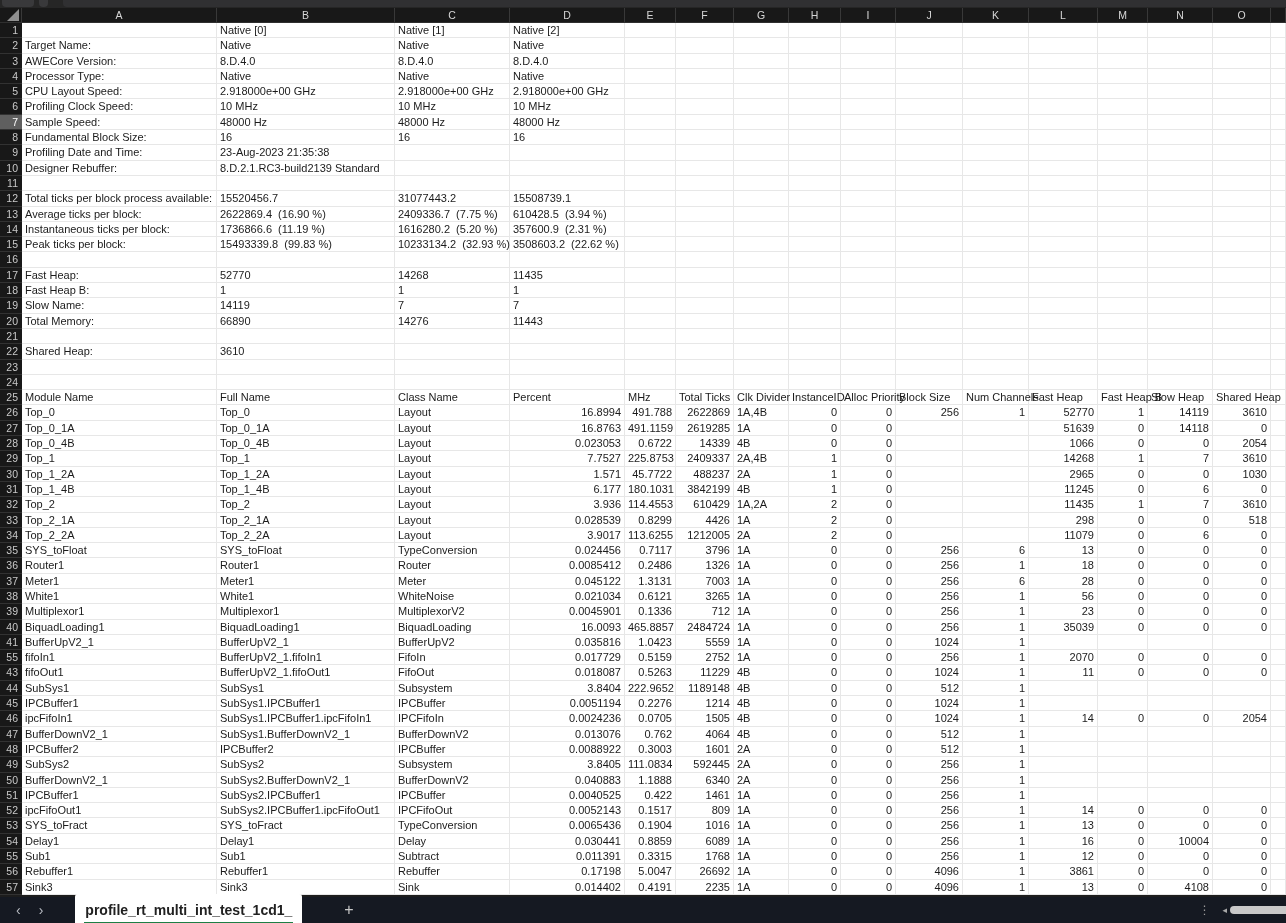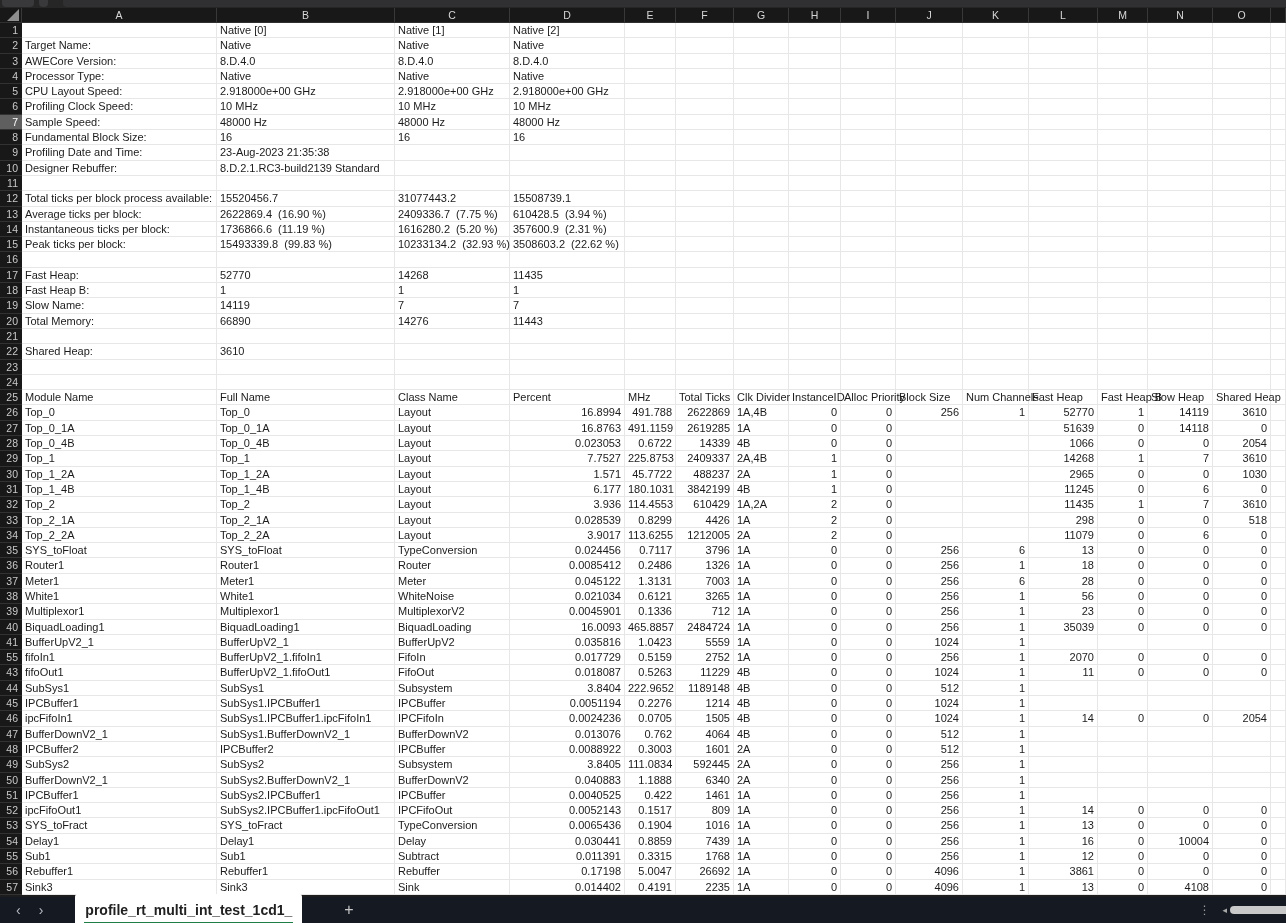--- a/index.html
+++ b/index.html
@@ -1000,21 +1000,21 @@
       <div class="cell r">0</div>
       <div class="cell r">0</div>
       <div class="cell r">0</div>
       <div class="cell"></div>
       <div class="rowhdr">54</div>
       <div class="cell">Delay1</div>
       <div class="cell">Delay1</div>
       <div class="cell">Delay</div>
       <div class="cell r">0.030441</div>
       <div class="cell r">0.8859</div>
-      <div class="cell r">7439</div>
+      <div class="cell r">6089</div>
       <div class="cell">1A</div>
       <div class="cell r">0</div>
       <div class="cell r">0</div>
       <div class="cell r">256</div>
       <div class="cell r">1</div>
       <div class="cell r">16</div>
       <div class="cell r">0</div>
       <div class="cell r">10004</div>
       <div class="cell r">0</div>
       <div class="cell"></div>

